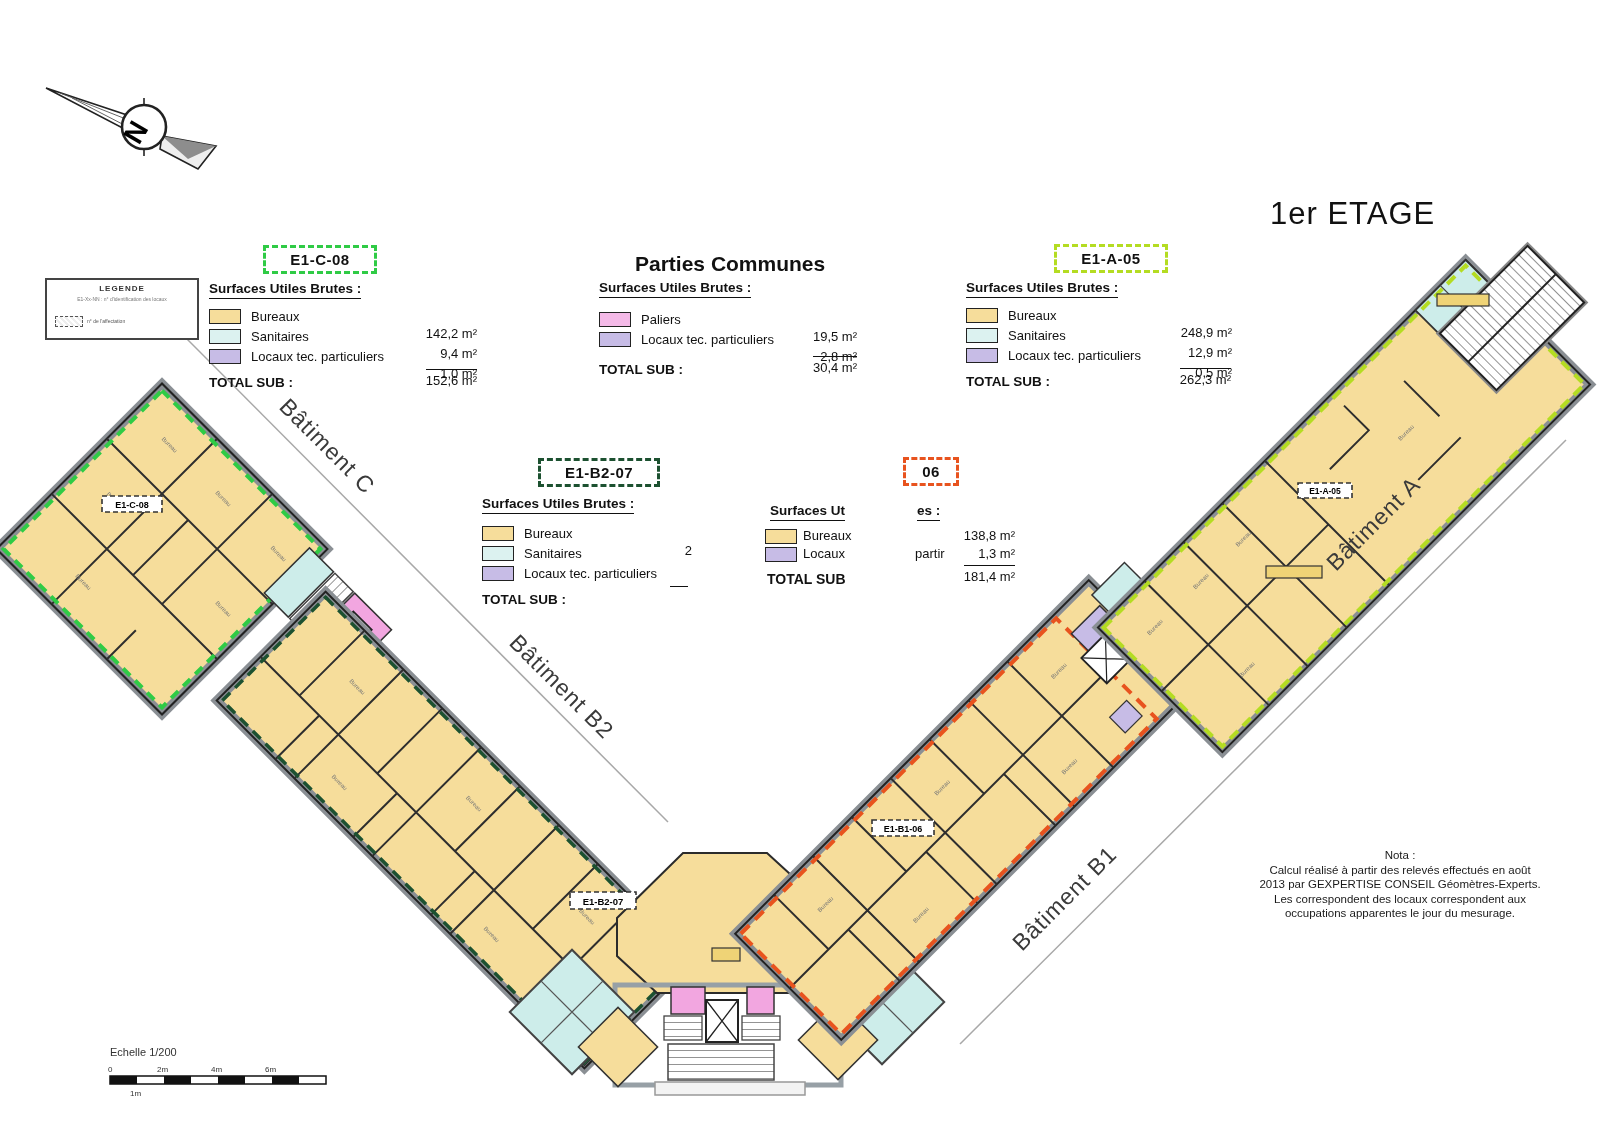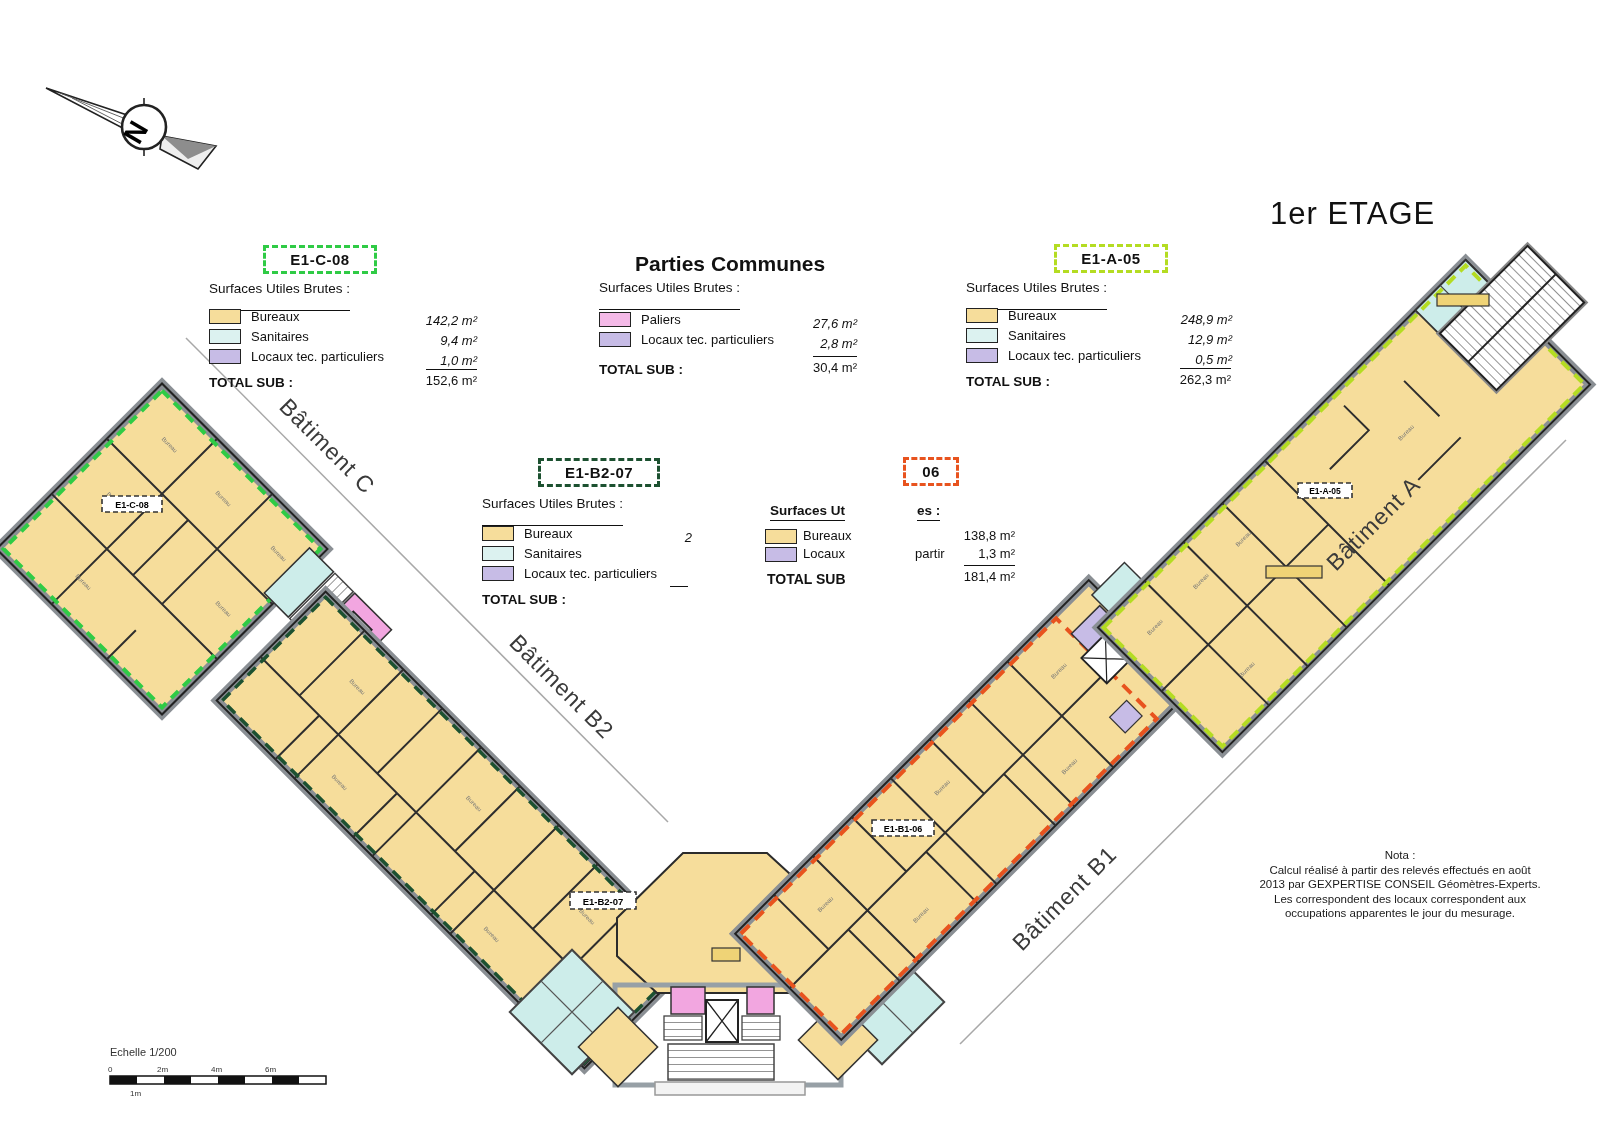--- a/index.html
+++ b/index.html
@@ -9,27 +9,27 @@
 
   
   .lg{position:absolute;font-size:13px;}
   .badge{position:absolute;background:#fff;text-align:center;font-weight:bold;font-size:15px;
          padding:3px 10px;letter-spacing:.5px;}
   .b-green{border:3px dashed #2fcb45;}
   .b-chart{border:3px dashed #b4dc22;}
   .b-dkgreen{border:3px dashed #1c5130;}
   .b-orange{border:3px dashed #e8531e;}
   .ttl{position:absolute;font-weight:bold;font-size:21px;}
-  .hdr{position:absolute;font-weight:normal;font-size:13.5px;border-bottom:1.6px solid #111;
-       padding-bottom:14px;}
+  .hdr{position:absolute;font-weight:bold;font-size:13.5px;border-bottom:1.6px solid #111;
+       padding-bottom:2px;}
   .row{position:absolute;left:4px;right:6px;height:18px;}
   .sw{position:absolute;left:0;top:0;width:30px;height:13px;border:1.6px solid #222;}
   .sw-bur{background:#f6dd9b}.sw-san{background:#dcf2f0}.sw-loc{background:#c7bce6}.sw-pal{background:#f4b9e7}
   .lbl{position:absolute;left:42px;top:0;}
-  .val{position:absolute;right:0;top:4px;font-style:italic;}
+  .val{position:absolute;right:0;top:17px;}
   .tl{position:absolute;font-weight:bold;font-size:13.5px;}
   .tv{position:absolute;border-top:1.6px solid #111;padding-top:3px;}
   .frag{position:absolute;text-align:center;}
   .u{border-bottom:1.6px solid #111;padding-bottom:2px;}
 
   
   .title{position:absolute;left:1270px;top:196px;width:200px;font-size:31px;font-weight:normal;
          letter-spacing:1px;}
   .nota{position:absolute;left:1232px;top:848px;width:336px;text-align:center;font-size:11.5px;
         line-height:14.5px;color:#1a1a1a;}
@@ -201,20 +201,25 @@
     <polygon points="8,26 104,58 96,72" fill="#fff" stroke="#222" stroke-width="1.6"></polygon>
     <path d="M22 31 L98 61 M34 36 L92 66" stroke="#555" stroke-width="0.9"></path>
     <polygon points="124,74 178,84 160,107 122,87" fill="#eee" stroke="#222" stroke-width="1.6"></polygon>
     <polygon points="124,74 178,84 150,97" fill="#8d8d8d"></polygon>
     <circle cx="106" cy="65" r="22" fill="#fff" stroke="#222" stroke-width="2.6"></circle>
     <line x1="106" y1="36" x2="106" y2="43" stroke="#222" stroke-width="1.6"></line>
     <line x1="106" y1="87" x2="106" y2="94" stroke="#222" stroke-width="1.6"></line>
     <text transform="translate(106,75) rotate(-60)" text-anchor="middle" font-size="28" font-weight="bold">N</text>
   </svg>
 
+  <div class="legendbox">
+    <div class="t">LEGENDE</div>
+    <div class="l">E1-Xx-NN : n° d'identification des locaux</div>
+    <div class="r"><span class="s"></span><span>n° de l'affectation</span></div>
+  </div>
 
   <div class="title">1er ETAGE</div>
 
   <div class="lg" style="left:205px;top:245px;width:278px;height:155px">
     <div class="badge b-green" style="left:58px;top:0;width:88px">E1-C-08</div>
     <div class="hdr" style="left:4px;top:36px">Surfaces Utiles Brutes :</div>
     <div class="row" style="top:64px">
         <span class="sw sw-bur"></span>
       <span class="lbl">Bureaux</span>
       <span class="val">142,2 m²</span>
@@ -232,21 +237,21 @@
     <div class="tl" style="left:4px;top:130px">TOTAL SUB :</div>
     <div class="tv" style="right:6px;top:124px">152,6 m²</div>
   </div>
 
   <div class="lg" style="left:595px;top:250px;width:268px;height:135px">
     <div class="ttl" style="left:40px;top:2px">Parties Communes</div>
     <div class="hdr" style="left:4px;top:30px">Surfaces Utiles Brutes :</div>
     <div class="row" style="top:62px">
         <span class="sw sw-pal"></span>
       <span class="lbl">Paliers</span>
-      <span class="val">27,6 m²</span>
+      <span class="val">19,5 m²</span>
       </div>
     <div class="row" style="top:82px">
         <span class="sw sw-loc"></span>
       <span class="lbl">Locaux tec. particuliers</span>
       <span class="val">2,8 m²</span>
       </div>
     <div class="tl" style="left:4px;top:112px">TOTAL SUB :</div>
     <div class="tv" style="right:6px;top:106px">30,4 m²</div>
   </div>
 

